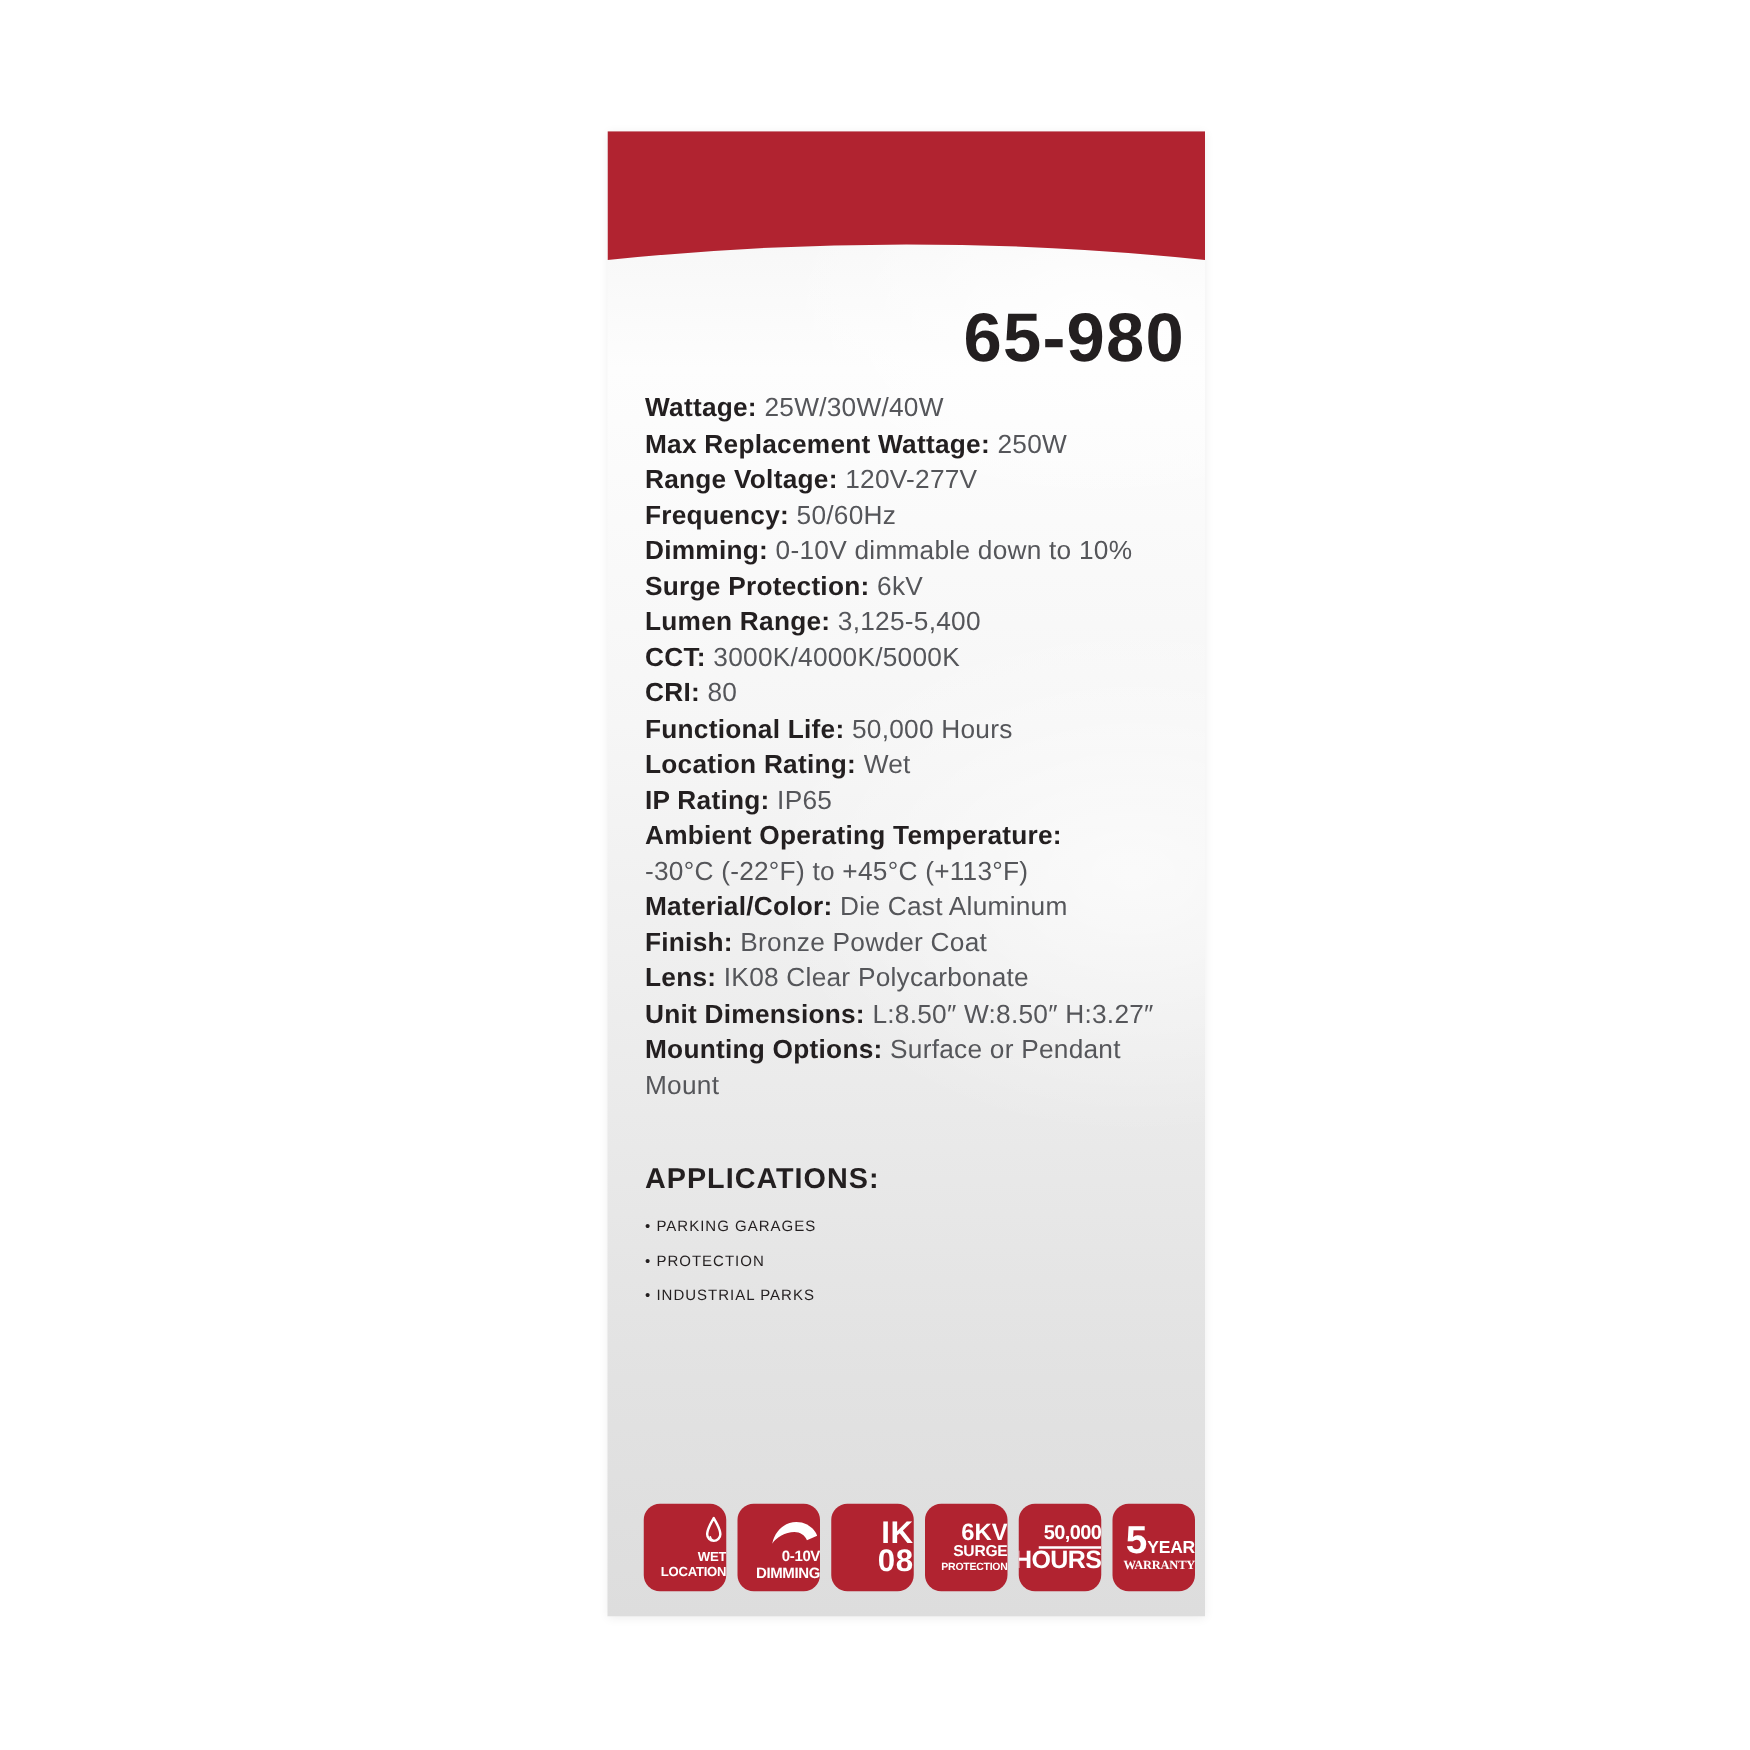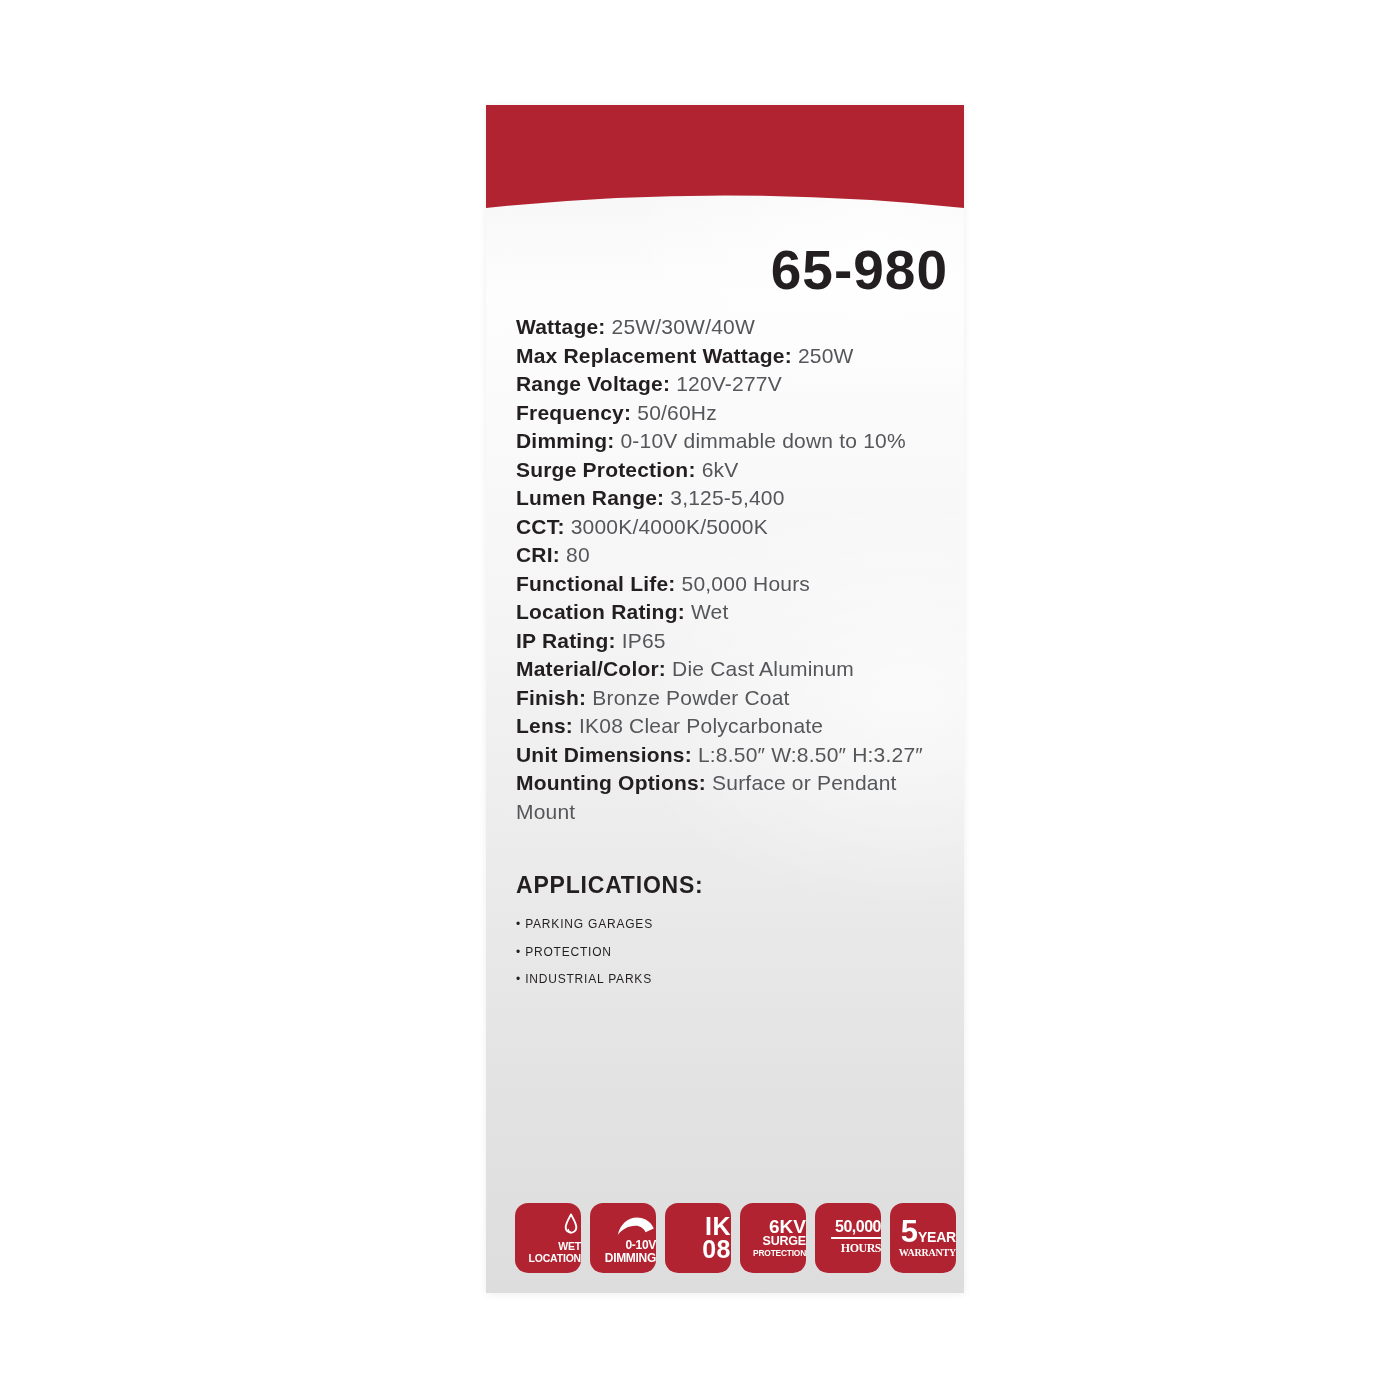--- a/index.html
+++ b/index.html
@@ -80,21 +80,21 @@
     font-weight: 700;
     overflow: hidden;
   }
   .badge .b-sm  { font-size: 10.5px; line-height: 11.5px; letter-spacing: -0.2px; }
   .badge .b-md  { font-size: 12px;   line-height: 12.5px; letter-spacing: -0.3px; }
   .badge .b-lg  { font-size: 25px;   line-height: 23px;   letter-spacing: 0.5px; }
   .badge .b-6kv { font-size: 19px;   line-height: 17px; }
   .badge .b-srg { font-size: 12.5px; line-height: 13px;   letter-spacing: -0.2px; }
   .badge .b-prt { font-size: 8.4px;  line-height: 10px;   letter-spacing: -0.2px; }
   .badge .b-num { font-size: 16px;   line-height: 16px;   letter-spacing: -0.5px; }
-  .badge .b-hrs { font-size: 12px;   line-height: 17px;   letter-spacing: -0.5px; font-family: Liberation Serif, serif; }
+  .badge .b-hrs { font-size: 20px;   line-height: 17px;   letter-spacing: -0.5px; }
   .hours-divider { width: 50px; border-top: 2px solid #ffffff; margin: 2px 0 1px 0; }
   .warranty-top { display: flex; align-items: flex-end; justify-content: center; }
   .w-big  { font-size: 31px; line-height: 26px; }
   .w-year { font-size: 14px; line-height: 14px; margin-bottom: 1px; letter-spacing: -0.2px; }
   .w-bottom { font-size: 10px; line-height: 11px; letter-spacing: -0.2px; margin-top: 2px; font-family: Liberation Serif, serif; }
   .badge-icon { margin-bottom: 3px; }
 </style>
 </head>
 <body>
 
@@ -113,20 +113,24 @@
       <div class="spec-row"><span class="spec-label">Range Voltage:</span> <span class="spec-value">120V-277V</span></div>
       <div class="spec-row"><span class="spec-label">Frequency:</span> <span class="spec-value">50/60Hz</span></div>
       <div class="spec-row"><span class="spec-label">Dimming:</span> <span class="spec-value">0-10V dimmable down to 10%</span></div>
       <div class="spec-row"><span class="spec-label">Surge Protection:</span> <span class="spec-value">6kV</span></div>
       <div class="spec-row"><span class="spec-label">Lumen Range:</span> <span class="spec-value">3,125-5,400</span></div>
       <div class="spec-row"><span class="spec-label">CCT:</span> <span class="spec-value">3000K/4000K/5000K</span></div>
       <div class="spec-row"><span class="spec-label">CRI:</span> <span class="spec-value">80</span></div>
       <div class="spec-row"><span class="spec-label">Functional Life:</span> <span class="spec-value">50,000 Hours</span></div>
       <div class="spec-row"><span class="spec-label">Location Rating:</span> <span class="spec-value">Wet</span></div>
       <div class="spec-row"><span class="spec-label">IP Rating:</span> <span class="spec-value">IP65</span></div>
+      <div class="spec-row">
+        <div class="spec-label">Ambient Operating Temperature:</div>
+        <div class="spec-value">-30°C (-22°F) to +45°C (+113°F)</div>
+      </div>
       <div class="spec-row"><span class="spec-label">Material/Color:</span> <span class="spec-value">Die Cast Aluminum</span></div>
       <div class="spec-row"><span class="spec-label">Finish:</span> <span class="spec-value">Bronze Powder Coat</span></div>
       <div class="spec-row"><span class="spec-label">Lens:</span> <span class="spec-value">IK08 Clear Polycarbonate</span></div>
       <div class="spec-row"><span class="spec-label">Unit Dimensions:</span> <span class="spec-value">L:8.50″ W:8.50″ H:3.27″</span></div>
       <div class="spec-row"><span class="spec-label">Mounting Options:</span> <span class="spec-value">Surface or Pendant Mount</span></div>
     </div>
 
     <div class="applications">
       <div class="applications-heading">APPLICATIONS:</div>
       <ul class="applications-list">

